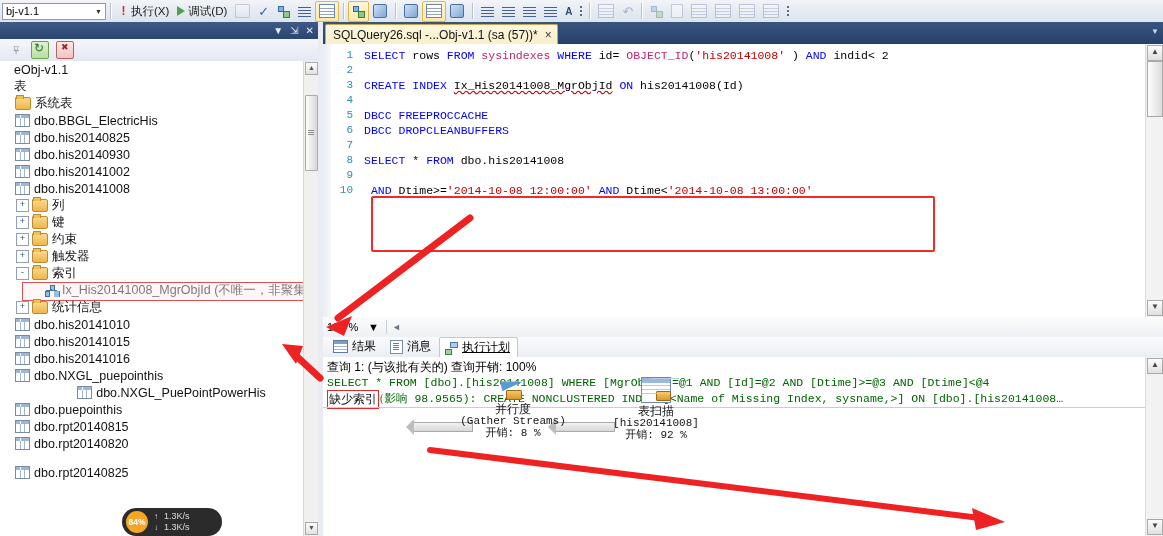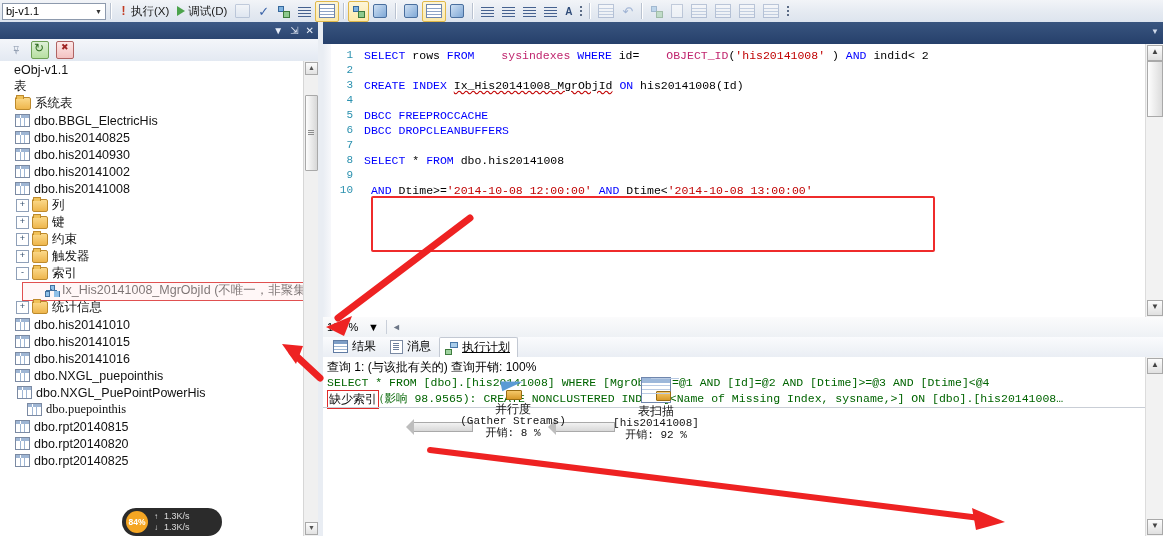--- a/index.html
+++ b/index.html
@@ -128,21 +128,21 @@
   }
   .gutter-strip { position:absolute; left:0; top:0; width: 8px; height: 100%; background: linear-gradient(to right,#e9edf3,#f7f8fb); }
   .code {
     position: absolute; left: 8px; top: 4px; right: 20px; bottom: 0;
     font-family: "Liberation Mono", "DejaVu Sans Mono", monospace; font-size: 11.5px; line-height: 15px;
   }
   .cline { display: flex; height: 15px; align-items: center; white-space: pre; }
   .lno { width: 22px; text-align: right; color: #2b91af; margin-right: 11px; flex: none; font-size: 11px; }
   .k  { color: #0000ff; }
   .red{ color: #c00000; }
-  .pnk{ color: #c0256e; margin-left: 20px; }
+  .pnk{ color: #c0256e; }
   .blk{ color: #000; }
   .wavy { text-decoration: underline; text-decoration-style: wavy; text-decoration-color: #c00000; }
   .redbox {
     position: absolute; left: 48px; top: 152px; width: 560px; height: 52px;
     border: 2px solid #ef2b2b; border-radius: 2px; pointer-events: none;
   }
   .ed-vscroll { position: absolute; right: 0; top: 22px; width: 17px; height: 273px; background:#f2f2f2; border-left:1px solid #dcdcdc;}
   .ed-vscroll .sb-up,.ed-vscroll .sb-dn{position:absolute;left:1px;width:14px;height:14px;background:linear-gradient(to bottom,#fcfcfc,#e0e0e0);border:1px solid #a9a9a9;font-size:8px;text-align:center;line-height:12px;color:#444;}
   .ed-vscroll .sb-up{top:1px;} .ed-vscroll .sb-dn{bottom:1px;}
   .ed-vscroll .thumb{position:absolute;left:1px;top:17px;width:14px;height:54px;background:linear-gradient(to right,#fdfdfd,#dcdcdc);border:1px solid #a9a9a9;}
@@ -420,58 +420,62 @@
         <div class="tnode" style="padding-left: 1px;">
           <span class="spacer" style="width: 14px;"></span>
           <span class="ic-table"></span>
           <span class="tlabel">dbo.his20141016</span>
         </div>
         <div class="tnode" style="padding-left: 1px;">
           <span class="spacer" style="width: 14px;"></span>
           <span class="ic-table"></span>
           <span class="tlabel">dbo.NXGL_puepointhis</span>
         </div>
-        <div class="tnode" style="padding-left: 3px;">
+        <div class="tnode" style="padding-left: 11px; justify-content: center;">
           <span class="spacer" style="width: 14px;"></span>
           <span class="ic-table"></span>
           <span class="tlabel">dbo.NXGL_PuePointPowerHis</span>
         </div>
-        <div class="tnode" style="padding-left: 13px; font-family: Liberation Serif, serif;">
+        <div class="tnode" style="padding-left: 1px;">
           <span class="spacer" style="width: 14px;"></span>
           <span class="ic-table"></span>
           <span class="tlabel">dbo.puepointhis</span>
         </div>
         <div class="tnode" style="padding-left: 1px;">
           <span class="spacer" style="width: 14px;"></span>
           <span class="ic-table"></span>
           <span class="tlabel">dbo.rpt20140815</span>
         </div>
         <div class="tnode" style="padding-left: 1px;">
           <span class="spacer" style="width: 14px;"></span>
           <span class="ic-table"></span>
           <span class="tlabel">dbo.rpt20140820</span>
         </div>
-        <div class="tnode" style="padding-left: 1px;">
+        <div class="tnode" style="padding-left: 1px; margin-top: 12px;">
           <span class="spacer" style="width: 14px;"></span>
           <span class="ic-table"></span>
           <span class="tlabel">dbo.rpt20140825</span>
         </div>
       </div>
     <div class="tree-vscroll">
       <div class="sb-up">▲</div>
       <div class="thumb"></div>
       <div class="sb-dn">▼</div>
     </div>
   </div>
 
   <div class="vsplit"></div>
 
   <div class="editorwrap">
 
     <div class="tabstrip">
+      <div class="tab">
+        <span>SQLQuery26.sql -...Obj-v1.1 (sa (57))*</span>
+        <span class="tclose">×</span>
+      </div>
       <span class="tab-rt-arrow">▼</span>
     </div>
 
     <div class="editor">
       <div class="gutter-strip"></div>
       <div class="code" id="code">
           <div class="cline"><span class="lno">1</span><span><span class="k">SELECT</span><span class="blk"> rows </span><span class="k">FROM</span><span class="blk"> </span><span class="pnk">sysindexes</span><span class="blk"> </span><span class="k">WHERE</span><span class="blk"> id= </span><span class="pnk">OBJECT_ID</span><span class="blk">(</span><span class="red">'his20141008'</span><span class="blk"> ) </span><span class="k">AND</span><span class="blk"> indid&lt; </span><span class="blk">2</span></span></div>
           <div class="cline"><span class="lno">2</span><span></span></div>
           <div class="cline"><span class="lno">3</span><span><span class="k">CREATE</span><span class="blk"> </span><span class="k">INDEX</span><span class="blk"> </span><span class="blk wavy">Ix_His20141008_MgrObjId</span><span class="blk"> </span><span class="k">ON</span><span class="blk"> his20141008(Id)</span></span></div>
           <div class="cline"><span class="lno">4</span><span></span></div>

